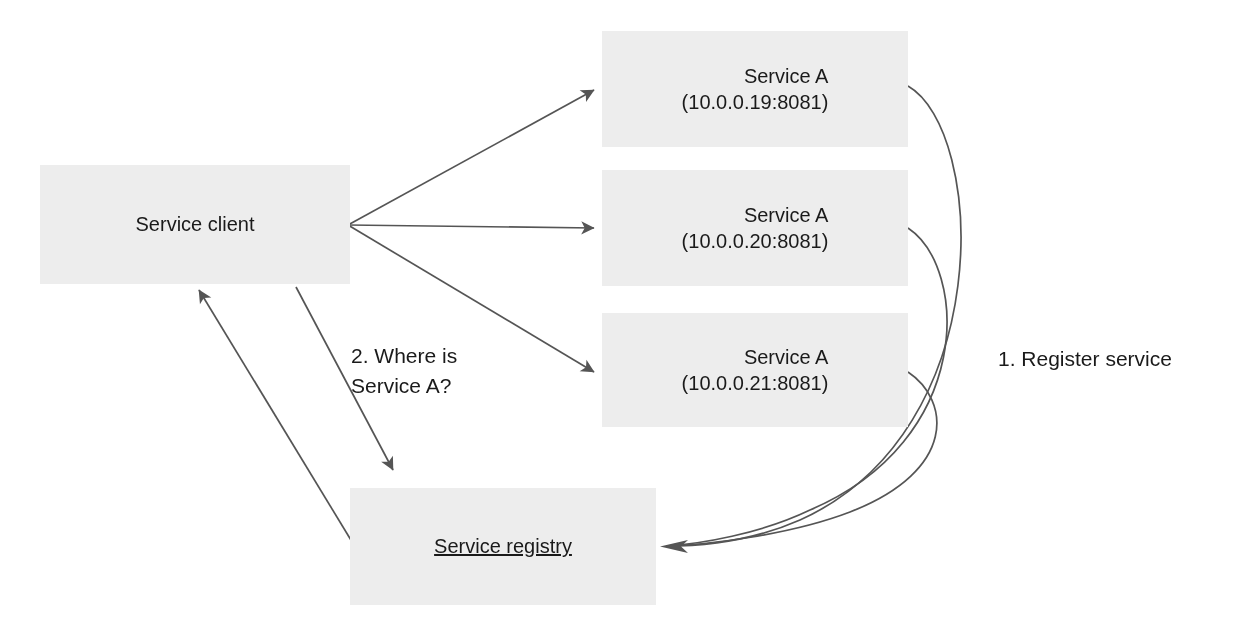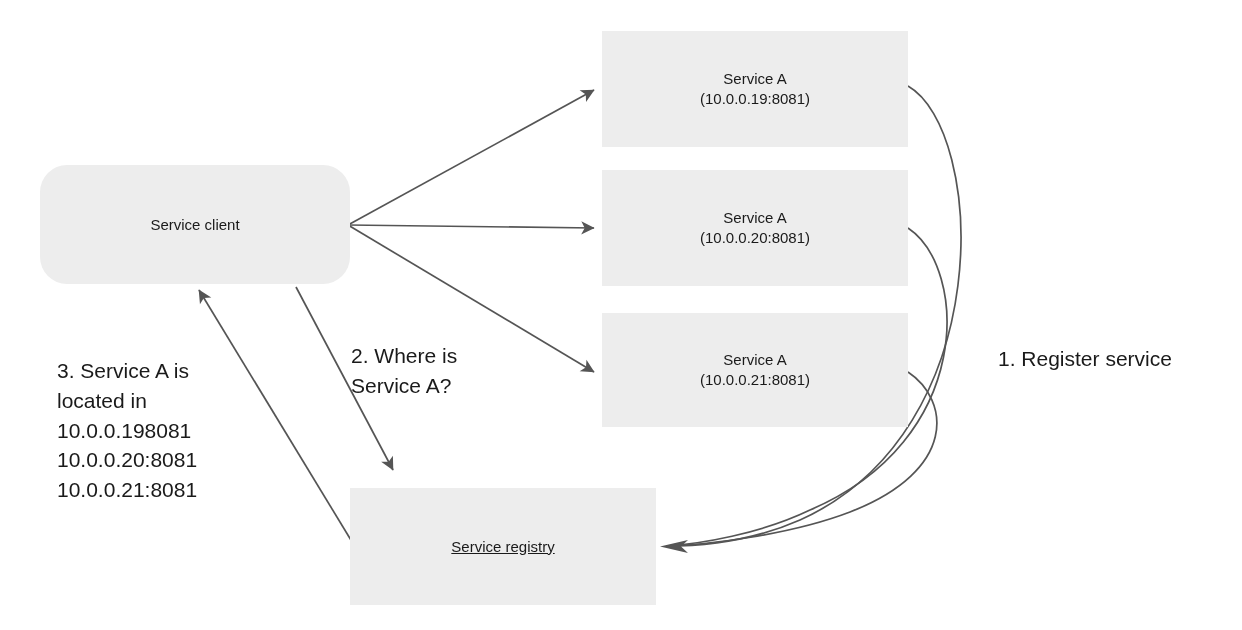--- a/index.html
+++ b/index.html
@@ -27,40 +27,40 @@
     width: 1242px;
     height: 630px;
     pointer-events: none;
   }
   .node {
     position: absolute;
     background: #ededed;
     display: flex;
     align-items: center;
     justify-content: center;
-    text-align: center;
+    text-align: right;
     line-height: 1.32;
-    font-size: 15px;
+    font-size: 20px;
     color: #1a1a1a;
     box-sizing: border-box;
   }
   .node .node-label {
     white-space: pre-line;
     display: block;
   }
   .caption {
     position: absolute;
     font-size: 21px;
     line-height: 1.42;
     color: #1a1a1a;
     white-space: pre-line;
   }
 
   
-  #node-service-client { left: 40px;  top: 165px; width: 310px; height: 119px; border-radius: 27px; }
+  #node-service-client { left: 40px;  top: 165px; width: 310px; height: 119px; }
   #node-service-a-1    { left: 602px; top: 31px;  width: 306px; height: 116px; }
   #node-service-a-2    { left: 602px; top: 170px; width: 306px; height: 116px; }
   #node-service-a-3    { left: 602px; top: 313px; width: 306px; height: 114px; }
   #node-service-registry { left: 350px; top: 488px; width: 306px; height: 117px; text-decoration: underline; }
 
   
   #caption-step-2 { left: 351px; top: 341px; width: 220px; }
   #caption-step-3 { left: 57px;  top: 356px; width: 260px; }
   #caption-step-1 { left: 998px; top: 344px; width: 260px; }
 </style>
@@ -129,19 +129,14 @@
 
   <div class="node" id="node-service-registry">
     <span class="node-label">Service registry</span>
   </div>
 
   <div class="caption" id="caption-step-1">1. Register service</div>
 
   <div class="caption" id="caption-step-2">2. Where is
 Service A?</div>
 
-  <div class="caption" id="caption-step-3">3. Service A is
-located in
-10.0.0.198081
-10.0.0.20:8081
-10.0.0.21:8081</div>
 
 </div>
 
 </body></html>

